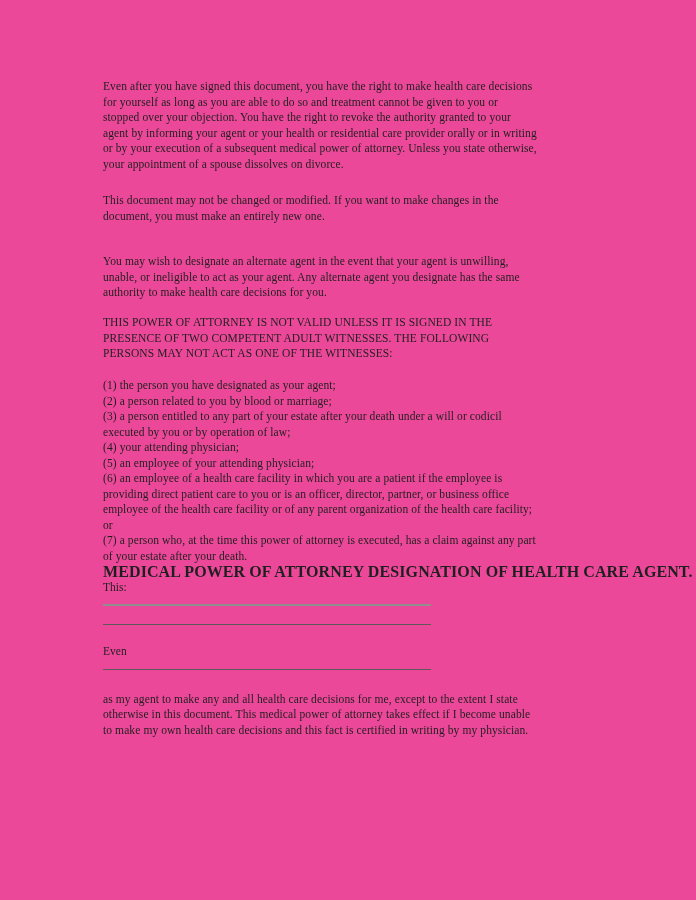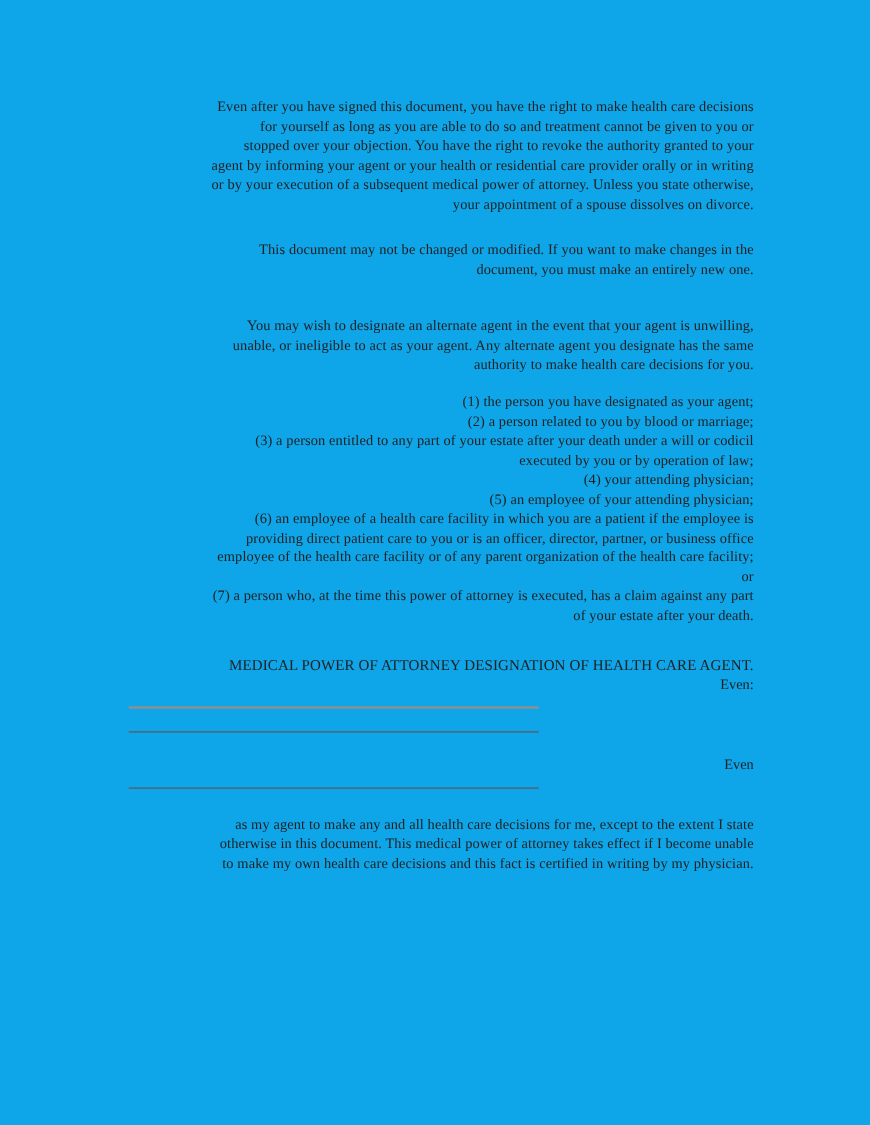--- a/index.html
+++ b/index.html
@@ -1,47 +1,46 @@
 <!DOCTYPE html>
 <html><head>
 <meta charset="utf-8">
 <style>
   html, body { margin: 0; padding: 0; background: #ffffff; }
   .page {
     position: relative;
     width: 696px;
     height: 900px;
-    background: #0ea5e9;
+    background: #ec4899;
     font-family: "Liberation Serif", "DejaVu Serif", serif;
     color: #1f1f1f;
     overflow: hidden;
-    text-align: right;
   }
   .content {
     padding: 79px 0 0 103px;
     width: 500px;
   }
   .para {
     margin: 0;
     font-size: 11.5px;
     line-height: 15.5px;
     white-space: pre;
     letter-spacing: 0.1px;
   }
   .gap-21 { margin-bottom: 21px; }
   .gap-15 { margin-bottom: 30px; }
   .gap-14 { margin-bottom: 14.5px; margin-top: 24px; }
   .gap-16 { margin-bottom: 16.5px; }
-  .gap-24 { margin-bottom: 24px; }
+  .gap-24 { }
   .gap-18 { margin-bottom: 18.5px; }
   .section-title {
     margin: 0;
-    font-size: 12px;
+    font-size: 16px;
     line-height: 15.5px;
-    font-weight: normal;
+    font-weight: bold;
     white-space: pre;
     letter-spacing: 0.1px;
   }
   .appoint-line {
     margin: 0 0 15px 0;
     font-size: 11.5px;
     line-height: 15.5px;
     white-space: pre;
   }
   .inline-blank {
@@ -78,38 +77,41 @@
 or by your execution of a subsequent medical power of attorney. Unless you state otherwise,
 your appointment of a spouse dissolves on divorce.</p>
 
     <p class="para gap-15">This document may not be changed or modified. If you want to make changes in the
 document, you must make an entirely new one.</p>
 
     <p class="para gap-14">You may wish to designate an alternate agent in the event that your agent is unwilling,
 unable, or ineligible to act as your agent. Any alternate agent you designate has the same
 authority to make health care decisions for you.</p>
 
+    <p class="para gap-16">THIS POWER OF ATTORNEY IS NOT VALID UNLESS IT IS SIGNED IN THE
+PRESENCE OF TWO COMPETENT ADULT WITNESSES. THE FOLLOWING
+PERSONS MAY NOT ACT AS ONE OF THE WITNESSES:</p>
 
     <p class="para gap-24">(1) the person you have designated as your agent;
 (2) a person related to you by blood or marriage;
 (3) a person entitled to any part of your estate after your death under a will or codicil
 executed by you or by operation of law;
 (4) your attending physician;
 (5) an employee of your attending physician;
 (6) an employee of a health care facility in which you are a patient if the employee is
 providing direct patient care to you or is an officer, director, partner, or business office
 employee of the health care facility or of any parent organization of the health care facility;
 or
 (7) a person who, at the time this power of attorney is executed, has a claim against any part
 of your estate after your death.</p>
 
     <h1 class="section-title gap-18">MEDICAL POWER OF ATTORNEY DESIGNATION OF HEALTH CARE AGENT.</h1>
 
 
-    <p class="field-label">Even:</p>
+    <p class="field-label">This:</p>
     <hr class="fill-rule rule-name">
 
     <hr class="fill-rule rule-addr">
 
     <p class="field-label">Even</p>
     <hr class="fill-rule rule-phone">
 
     <p class="para">as my agent to make any and all health care decisions for me, except to the extent I state
 otherwise in this document. This medical power of attorney takes effect if I become unable
 to make my own health care decisions and this fact is certified in writing by my physician.</p>

